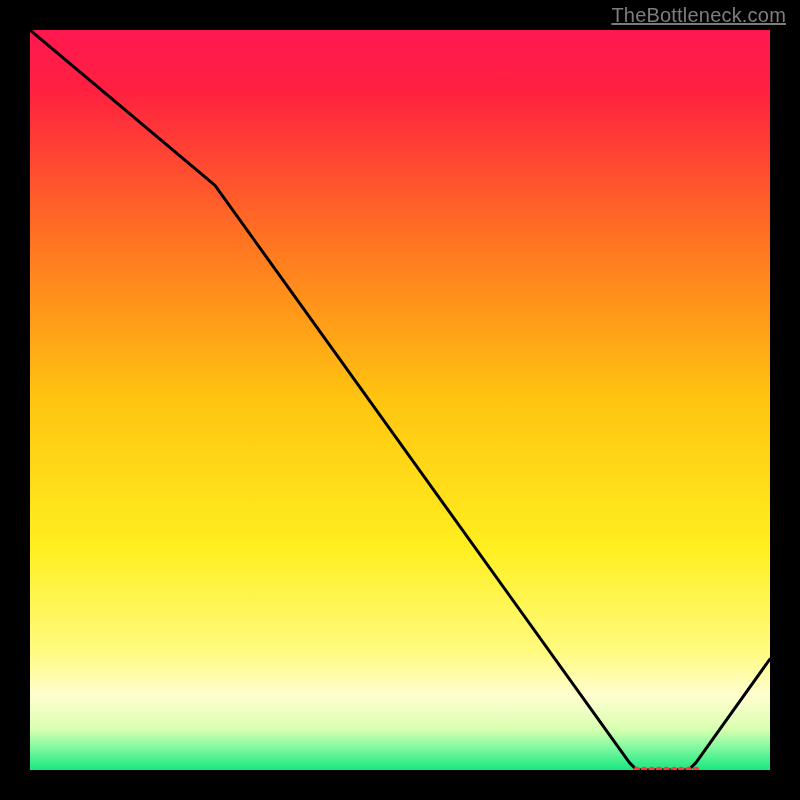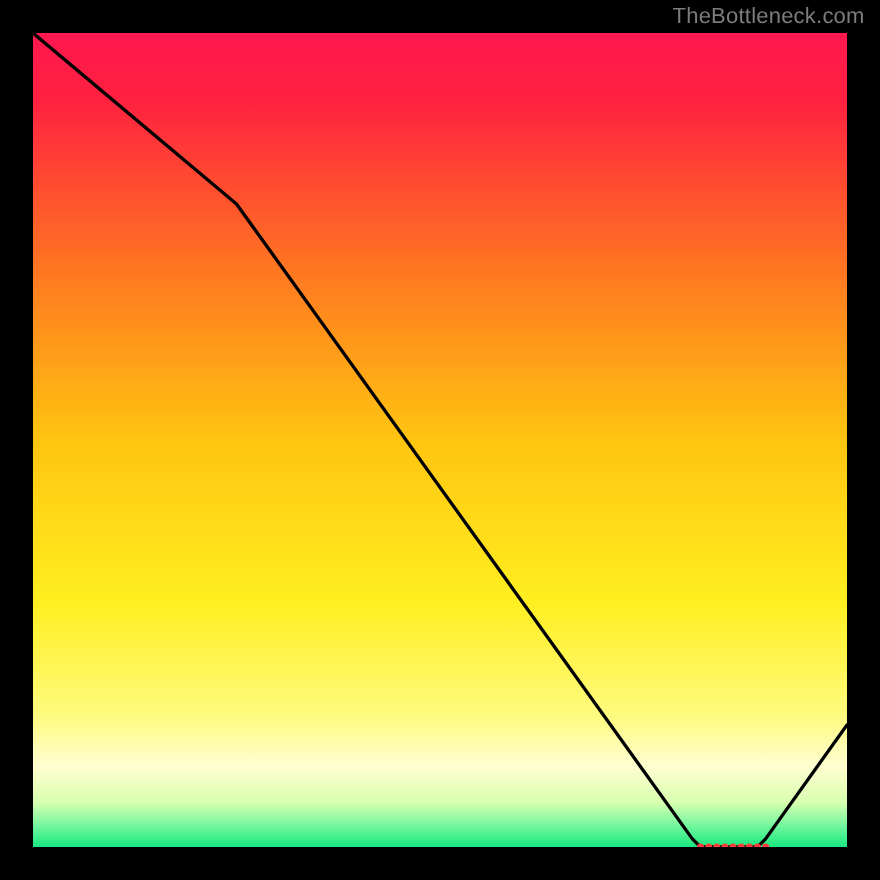--- a/index.html
+++ b/index.html
@@ -18,20 +18,21 @@
     background: #000;
   }
   .attribution {
     position: absolute;
     top: 4px;
     right: 14px;
     color: #7d7d7d;
     font-size: 20px;
     font-weight: 500;
     letter-spacing: 0.2px;
+    text-decoration: underline;
   }
   .plot-outer {
     position: absolute;
     left: 30px;
     top: 30px;
     width: 740px;
     height: 740px;
     background: #000;
   }
   .plot-inner {

